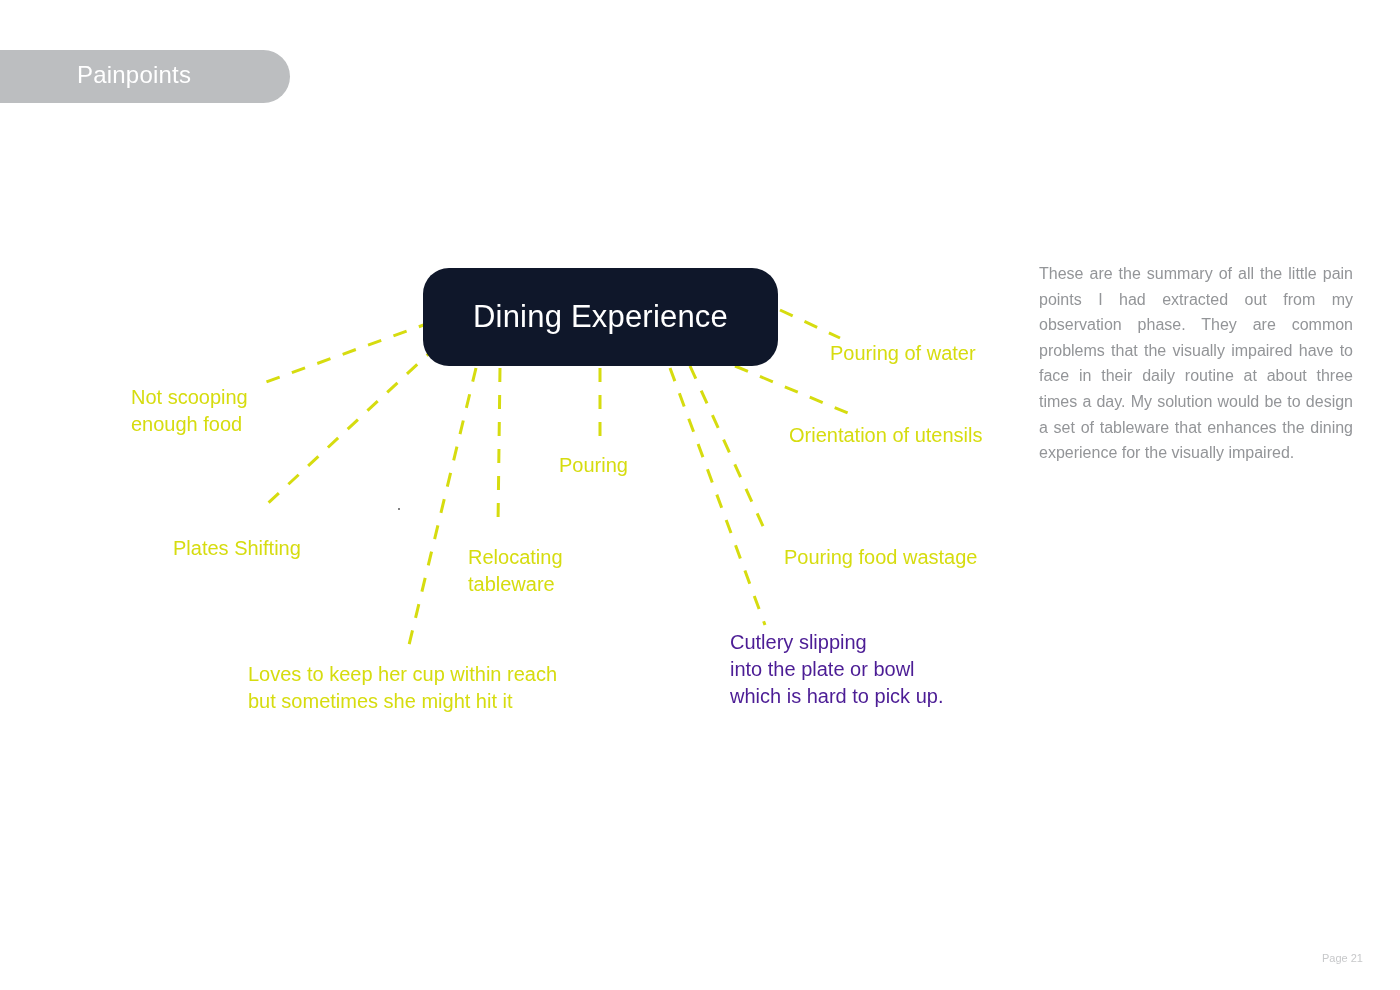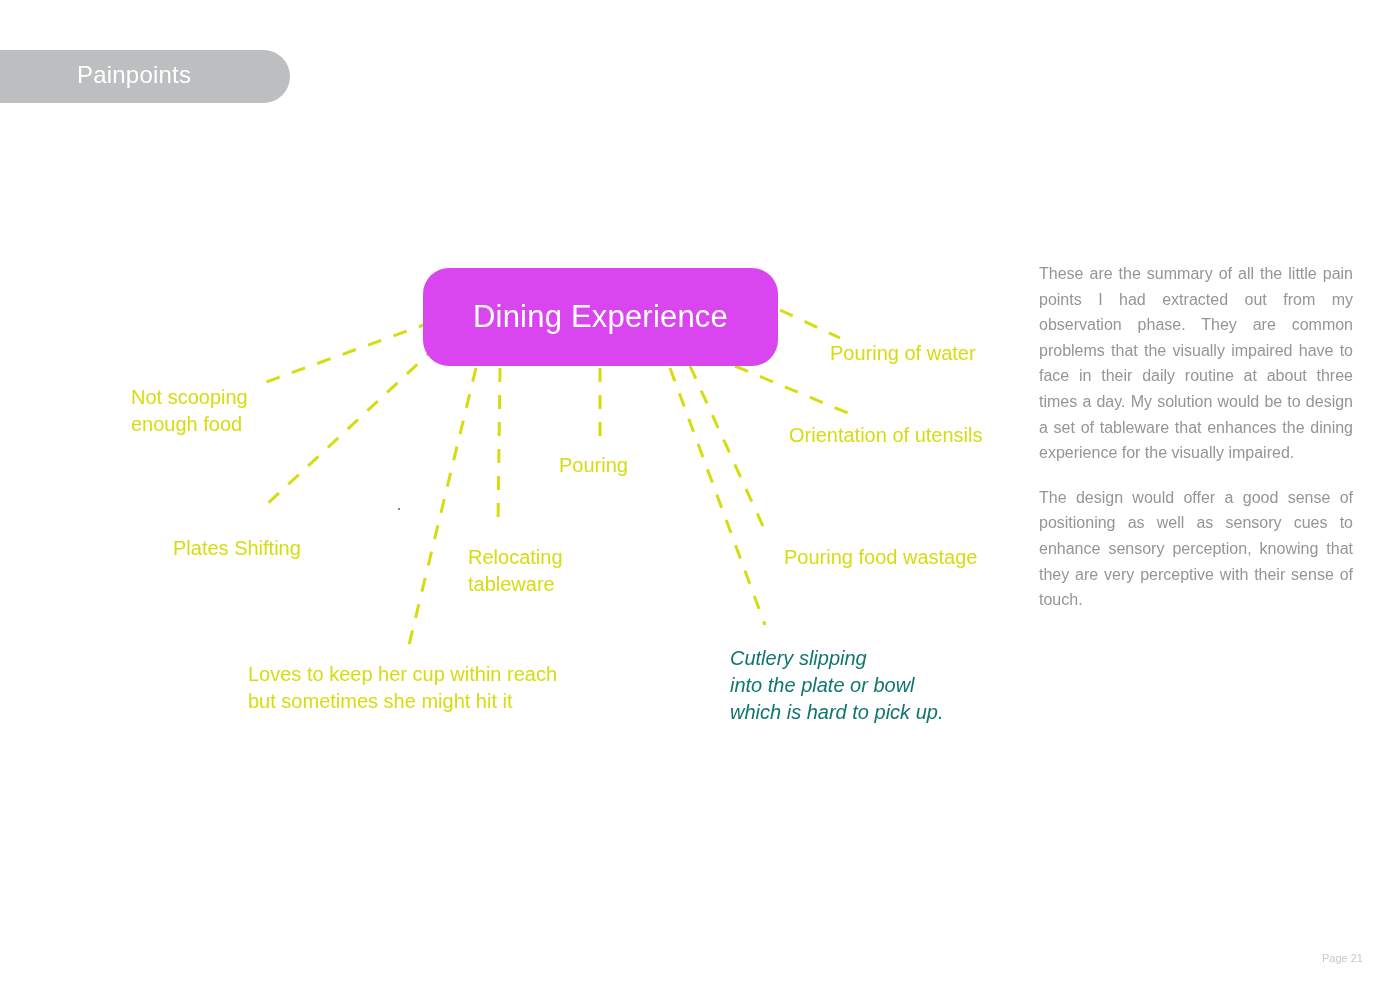--- a/index.html
+++ b/index.html
@@ -46,21 +46,21 @@
     width: 1400px;
     height: 990px;
   }
 
   #center-node {
     position: absolute;
     left: 423px;
     top: 268px;
     width: 355px;
     height: 98px;
-    background: #d946ef;
+    background: #0f172a;
     border-radius: 26px;
     display: flex;
     align-items: center;
     justify-content: center;
   }
   #center-node-label {
     font-size: 31px;
     color: #ffffff;
     white-space: nowrap;
     letter-spacing: 0.2px;
@@ -136,30 +136,29 @@
 
   <div id="leaf-layer">
       <div class="leaf" style="left: 131px; top: 384px; color: rgb(214, 220, 15);">Not scooping
 enough food</div>
       <div class="leaf" style="left: 173px; top: 535px; color: rgb(214, 220, 15);">Plates Shifting</div>
       <div class="leaf" style="left: 248px; top: 661px; color: rgb(214, 220, 15);">Loves to keep her cup within reach
 but sometimes she might hit it</div>
       <div class="leaf" style="left: 468px; top: 544px; color: rgb(214, 220, 15);">Relocating
 tableware</div>
       <div class="leaf" style="left: 559px; top: 452px; color: rgb(214, 220, 15);">Pouring</div>
-      <div class="leaf" style="left: 730px; top: 645px; color: #0f766e; font-style: italic;">Cutlery slipping
+      <div class="leaf" style="left: 730px; top: 629px; color: #4c1d95;">Cutlery slipping
 into the plate or bowl
 which is hard to pick up.</div>
       <div class="leaf" style="left: 784px; top: 544px; color: rgb(214, 220, 15);">Pouring food wastage</div>
       <div class="leaf" style="left: 789px; top: 422px; color: rgb(214, 220, 15);">Orientation of utensils</div>
       <div class="leaf" style="left: 830px; top: 340px; color: rgb(214, 220, 15);">Pouring of water</div>
     </div>
 
   <div id="speck"></div>
 
   <div id="notes">
       <p style="color: rgb(147, 149, 152);">These are the summary of all the little pain points I had extracted out from my observation phase. They are common problems that the visually impaired have to face in their daily routine at about three times a day.  My solution would be to design a set of tableware that enhances the dining experience for the visually impaired.</p>
-      <p style="color: rgb(147, 149, 152);">The design would offer a good sense of positioning as well as sensory cues to enhance sensory perception, knowing that they are very perceptive with their sense of touch.</p>
     </div>
 
   <div id="page-number">Page 21</div>
 
 </div>
 
 </body></html>

